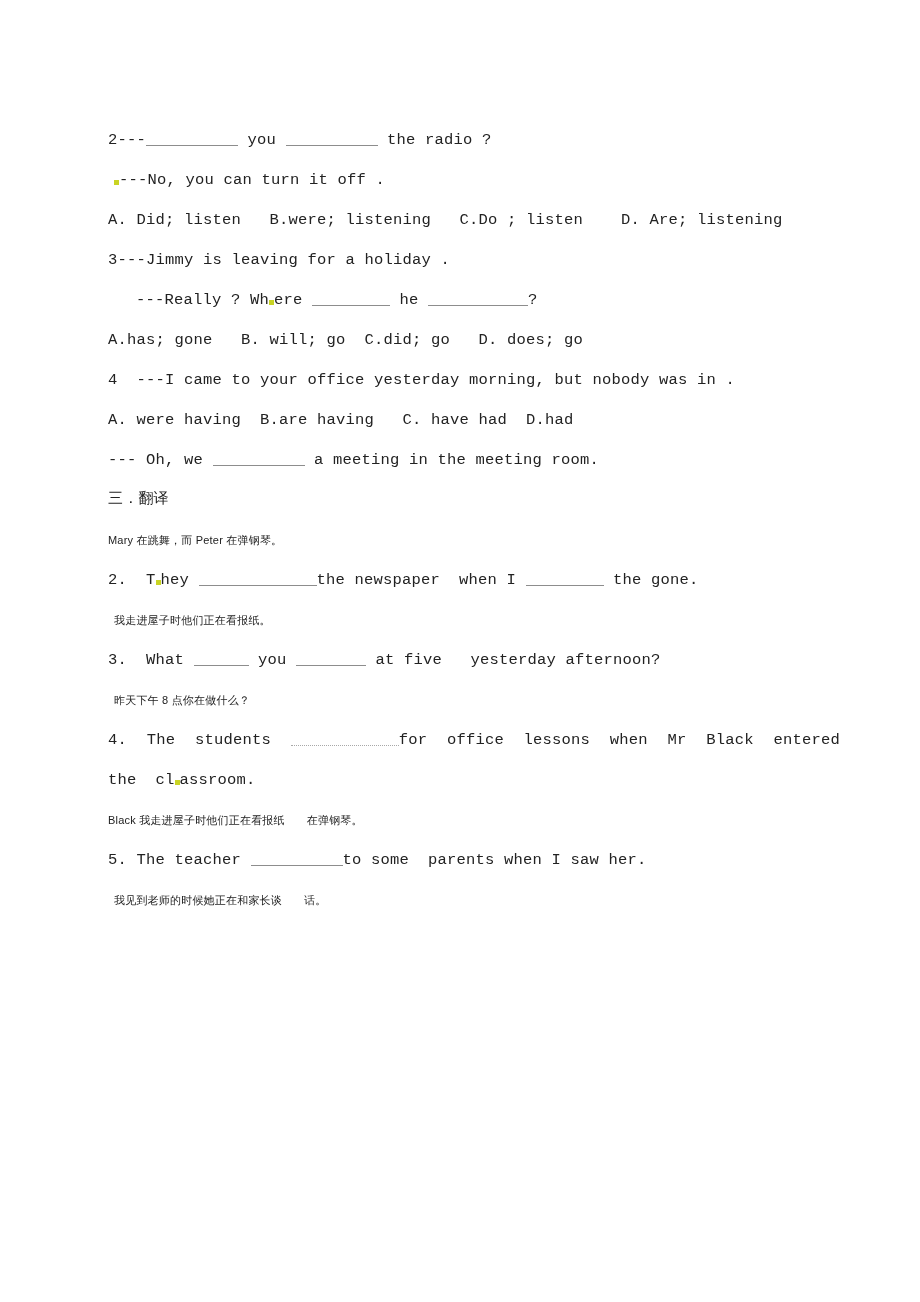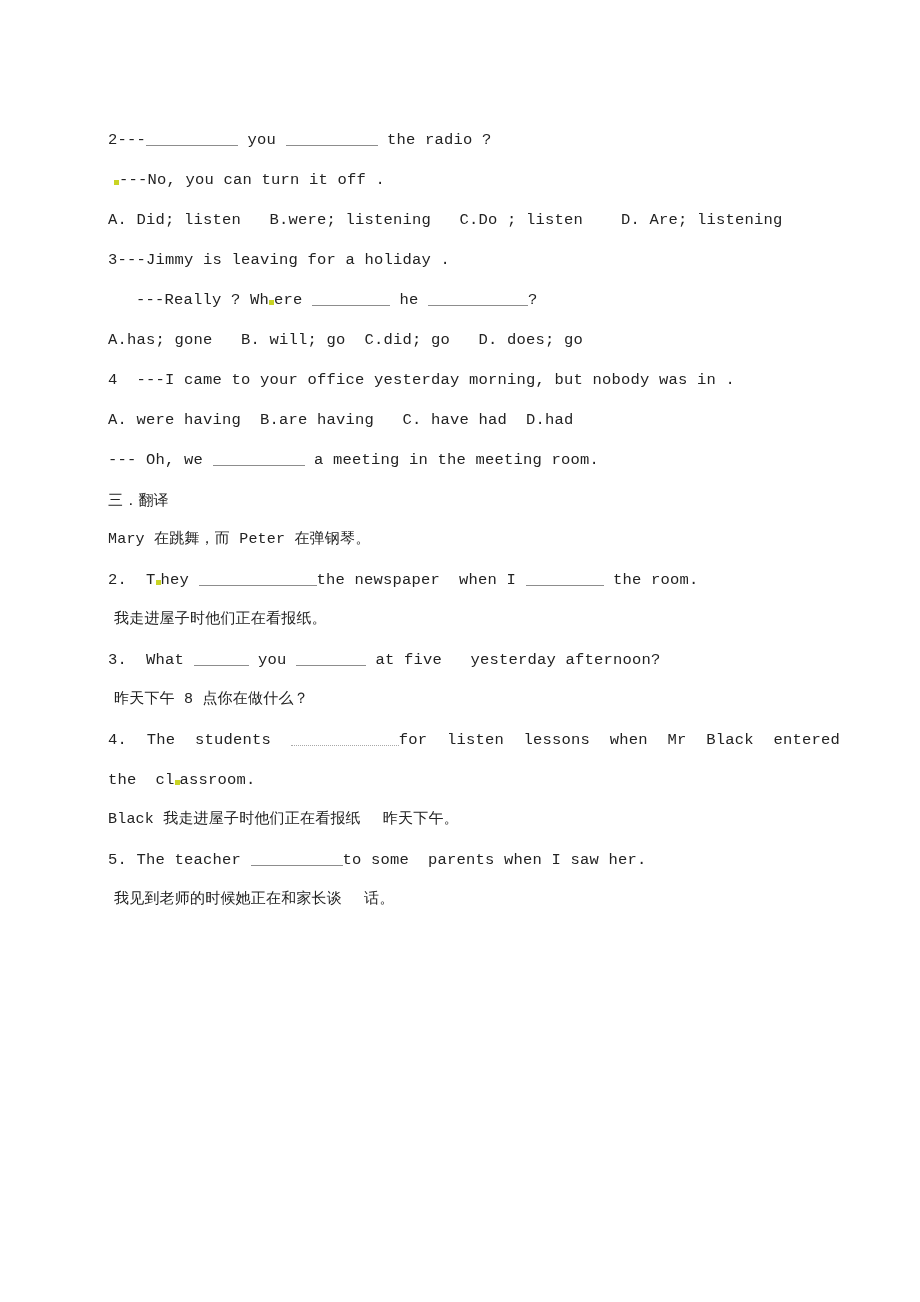--- a/index.html
+++ b/index.html
@@ -65,25 +65,25 @@
     width: 5px;
     height: 5px;
     background: #c9d424;
     vertical-align: baseline;
     position: relative;
     top: 1px;
   }
 
   
   .cn {
-    font-family: Liberation Mono, monospace;
-    font-size: 15px;
+    font-family: Liberation Sans, sans-serif;
+    font-size: 11px;
   }
   .section-head {
-    font-family: Liberation Serif, serif;
+    font-family: Liberation Mono, monospace;
     font-size: 15px;
   }
   .gap-md { display: inline-block; width: 22px; }
 </style>
 </head>
 <body>
 
 <div class="page">
   <div class="content">
 
@@ -103,32 +103,32 @@
 
     <div class="line">A. were having  B.are having   C. have had  D.had</div>
 
     <div class="line"><span>--- Oh, we </span><span class="blank b-92"></span><span> a meeting in the meeting room.</span></div>
 
     <div class="line section-head">三．翻译</div>
 
 
     <div class="line cn">Mary 在跳舞，而 Peter 在弹钢琴。</div>
 
-    <div class="line"><span>2.  T</span><span class="mark"></span><span>hey </span><span class="blank b-118"></span><span>the newspaper  when I </span><span class="blank b-78"></span><span> the room.</span></div>
+    <div class="line"><span>2.  T</span><span class="mark"></span><span>hey </span><span class="blank b-118"></span><span>the newspaper  when I </span><span class="blank b-78"></span><span> the gone.</span></div>
 
     <div class="line cn indent3">我走进屋子时他们正在看报纸。</div>
 
     <div class="line"><span>3.  What </span><span class="blank b-55"></span><span> you </span><span class="blank b-70"></span><span> at five   yesterday afternoon?</span></div>
 
     <div class="line cn indent3">昨天下午 8 点你在做什么？</div>
 
-    <div class="line justified"><span>4.</span> <span>The</span> <span>students</span> <span><span class="blank dotted b-108"></span><span>for</span></span> <span>listen</span> <span>lessons</span> <span>when</span> <span>Mr</span> <span>Black</span> <span>entered</span></div>
+    <div class="line justified"><span>4.</span> <span>The</span> <span>students</span> <span><span class="blank dotted b-108"></span><span>for</span></span> <span>office</span> <span>lessons</span> <span>when</span> <span>Mr</span> <span>Black</span> <span>entered</span></div>
 
     <div class="line"><span>the  cl</span><span class="mark"></span><span>assroom.</span></div>
 
-    <div class="line cn"><span>Black 我走进屋子时他们正在看报纸</span><span class="gap-md"></span><span>昨天下午。</span></div>
+    <div class="line cn"><span>Black 我走进屋子时他们正在看报纸</span><span class="gap-md"></span><span>在弹钢琴。</span></div>
 
     <div class="line"><span>5. The teacher </span><span class="blank b-92"></span><span>to some  parents when I saw her.</span></div>
 
     <div class="line cn indent3"><span>我见到老师的时候她正在和家长谈</span><span class="gap-md"></span><span>话。</span></div>
 
   </div>
 </div>
 
 </body></html>

